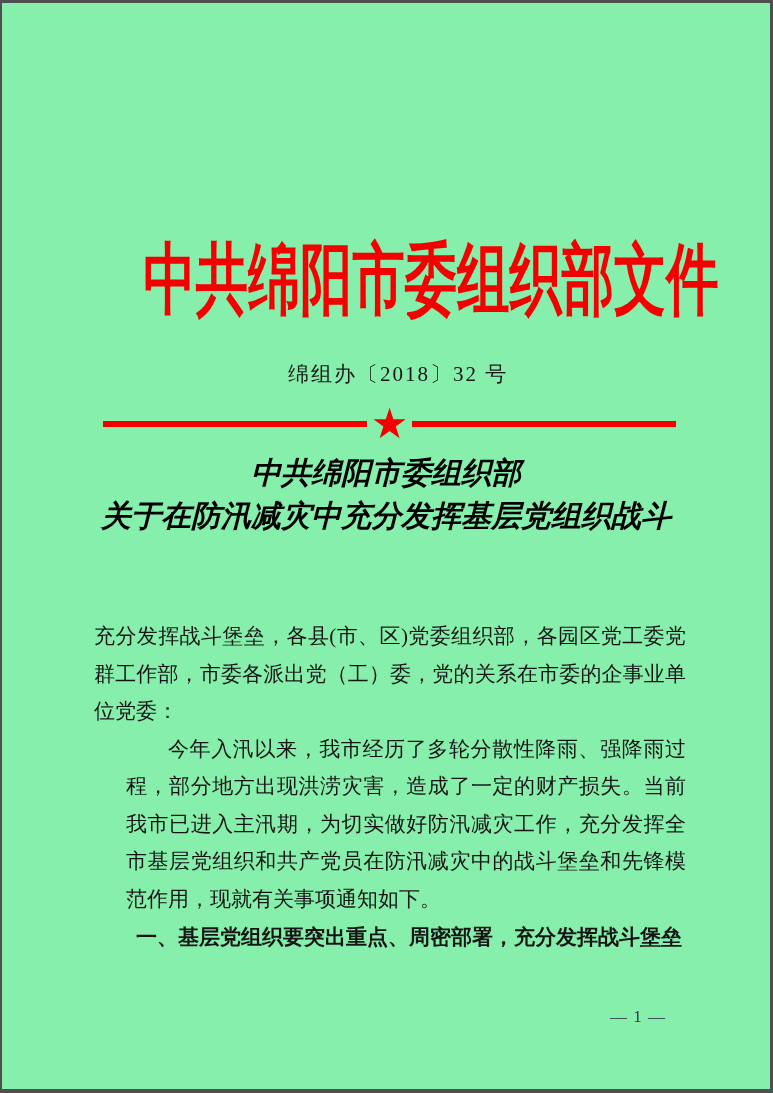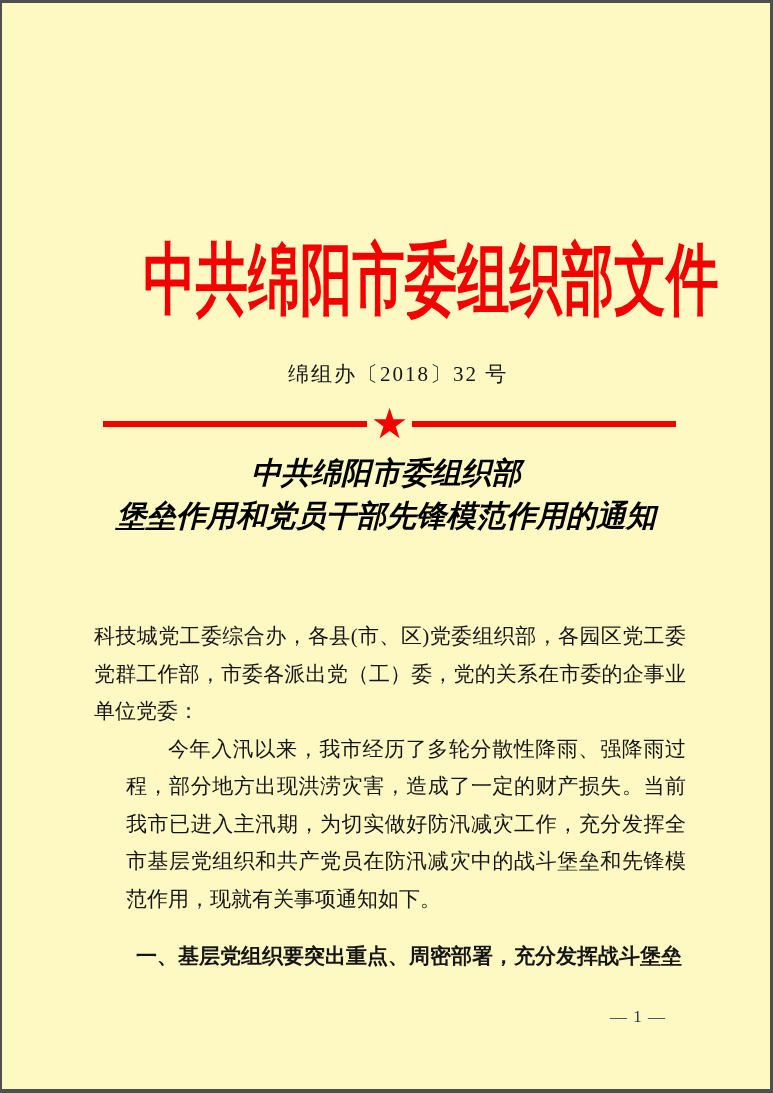--- a/index.html
+++ b/index.html
@@ -10,21 +10,21 @@
   *{margin:0;padding:0;box-sizing:border-box;}
   html,body{background:#ffffff;}
   body{
     font-family:"Liberation Serif","DejaVu Serif",serif;
     color:var(--text-color);
   }
   .page{
     position:relative;
     width:773px;
     height:1093px;
-    background:#fef9c3;
+    background:#86efac;
     border-style:solid;
     border-color:var(--frame-color);
     border-width:3px 3px 4px 2px;
     overflow:hidden;
   }
   
   .letterhead{
     position:absolute;
     top:238px;
     left:0;
@@ -98,22 +98,21 @@
     font-size:21px;
     line-height:37.5px;
     text-align:justify;
     color:var(--text-color);
   }
   .body-text p{margin:0;}
   .body-text p.indent{text-indent:2em;margin-left:32px;}
   .body-text p.section-heading{
     text-indent:2em;
     font-weight:bold;
-    font-family:Liberation Serif, serif;
-    margin-top:20px;
+    font-family:Liberation Sans, sans-serif;
   }
   
   .page-number{
     position:absolute;
     top:1002px;
     right:104px;
     font-size:17px;
     line-height:24px;
     letter-spacing:1px;
     color:#2c3850;
@@ -131,24 +130,24 @@
   <div class="doc-number">绵组办〔2018〕32 号</div>
 
   <div class="red-rule">
     <span class="bar"></span>
     <span class="star">★</span>
     <span class="bar"></span>
   </div>
 
   <div class="doc-title">
     <div>中共绵阳市委组织部</div>
-    <div>堡垒作用和党员干部先锋模范作用的通知</div>
+    <div>关于在防汛减灾中充分发挥基层党组织战斗</div>
   </div>
 
   <div class="body-text">
-    <p>科技城党工委综合办，各县(市、区)党委组织部，各园区党工委党群工作部，市委各派出党（工）委，党的关系在市委的企事业单位党委：</p>
+    <p>充分发挥战斗堡垒，各县(市、区)党委组织部，各园区党工委党群工作部，市委各派出党（工）委，党的关系在市委的企事业单位党委：</p>
     <p class="indent">今年入汛以来，我市经历了多轮分散性降雨、强降雨过程，部分地方出现洪涝灾害，造成了一定的财产损失。当前我市已进入主汛期，为切实做好防汛减灾工作，充分发挥全市基层党组织和共产党员在防汛减灾中的战斗堡垒和先锋模范作用，现就有关事项通知如下。</p>
     <p class="section-heading">一、基层党组织要突出重点、周密部署，充分发挥战斗堡垒</p>
   </div>
 
   <div class="page-number">— 1 —</div>
 
 </div>
 
 </body></html>

